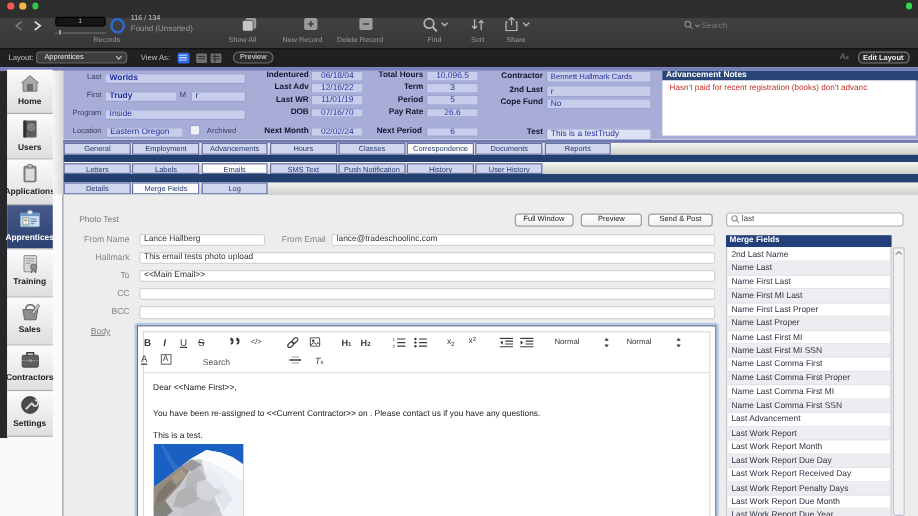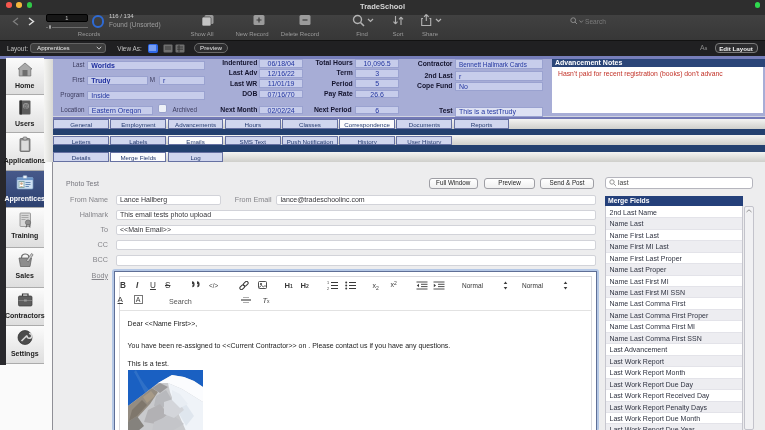--- a/index.html
+++ b/index.html
@@ -49,21 +49,20 @@
 #bodyin{left:118.6px;top:276px;width:473.8px;height:154px;border:1px solid #dadade;border-bottom:none;}
 .bp{position:absolute;font-size:7px;color:#222;white-space:nowrap;}
 </style></head>
 <body>
 <div id="root">
 
 <div class="ab" id="titlebar"></div>
 <div class="ab tl" style="left:6.4px;background:#f6574e;"></div>
 <div class="ab tl" style="left:16.3px;background:#f5b63d;"></div>
 <div class="ab tl" style="left:26.6px;background:#30c848;"></div>
-<div class="ab" style="left:0;top:1.5px;width:765px;text-align:center;font-size:7.5px;font-weight:bold;color:#d6d6d6;">TradeSchool</div>
 <div class="ab" style="left:754.5px;top:2.3px;width:5.8px;height:5.8px;border-radius:50%;background:#2fd94f;"></div>
 
 <div class="ab" id="toolbar"></div>
 <svg class="ab" style="left:11px;top:16.5px;" width="10" height="9">
       <path d="M7 1 L2.5 4.5 L7 8" stroke="#7e7e7e" stroke-width="1.3" fill="none"></path>
     </svg>
 <svg class="ab" style="left:26px;top:16.5px;" width="10" height="9">
       <path d="M3 1 L7.5 4.5 L3 8" stroke="#e0e0e0" stroke-width="1.4" fill="none"></path>
     </svg>
 <div class="ab" style="left:45.5px;top:13.5px;width:42.5px;height:8.6px;background:#161616;border:1px solid #000;border-radius:2px;color:#c3c3c3;font-size:5.6px;text-align:center;line-height:6.8px;">1</div>
@@ -311,21 +310,21 @@
 <div class="ab gl" style="left:211px;top:195.9px;width:60.5px;">From Email</div>
 <div class="ab wf" style="left:276px;top:194.6px;width:320px;height:10.5px;">lance@tradeschoolinc.com</div>
 <div class="ab gl" style="left:48px;top:211px;width:60px;">Hallmark</div>
 <div class="ab wf" style="left:115.5px;top:209.7px;width:480.5px;height:10.5px;">This email tests photo upload</div>
 <div class="ab gl" style="left:48px;top:226.1px;width:60px;">To</div>
 <div class="ab wf" style="left:115.5px;top:224.8px;width:480.5px;height:10.5px;">&lt;&lt;Main Email&gt;&gt;</div>
 <div class="ab gl" style="left:48px;top:241.2px;width:60px;">CC</div>
 <div class="ab wf" style="left:115.5px;top:239.9px;width:480.5px;height:10.5px;"></div>
 <div class="ab gl" style="left:48px;top:256.3px;width:60px;">BCC</div>
 <div class="ab wf" style="left:115.5px;top:255px;width:480.5px;height:10.5px;"></div>
-<div class="ab gl" style="left:48px;top:271.5px;width:60px;text-decoration:underline;">Body</div>
+<div class="ab gl" style="left:32px;top:271.5px;width:60px;text-decoration:underline;">Body</div>
 <div class="ab" id="bodybox"></div>
 <div class="ab" id="bodymid"></div>
 <div class="ab" id="bodyin"></div>
 
 <div id="ed"></div>
 <div class="ab" style="left:119.6px;top:310.3px;width:472px;height:1px;background:#e2e2e2;"></div>
 <div class="ab bp" style="left:127.6px;top:319.7px;">Dear &lt;&lt;Name First&gt;&gt;,</div>
 <div class="ab bp" style="left:127.6px;top:341.7px;">You have been re-assigned to &lt;&lt;Current Contractor&gt;&gt; on . Please contact us if you have any questions.</div>
 <div class="ab bp" style="left:127.6px;top:359.9px;">This is a test.</div>
 

